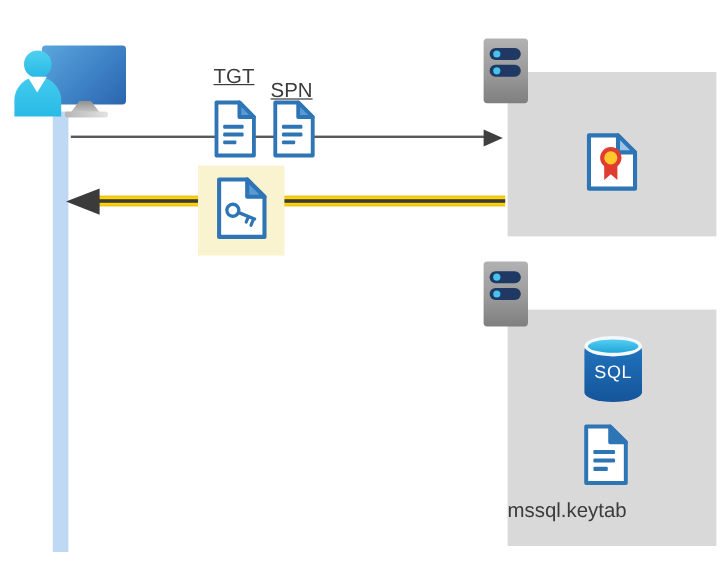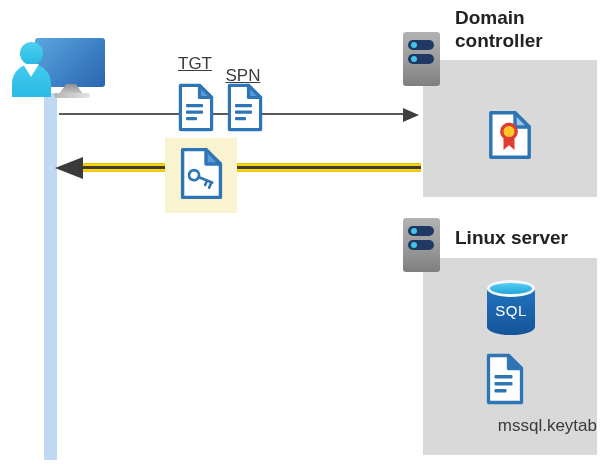--- a/index.html
+++ b/index.html
@@ -5,21 +5,21 @@
   html,body{margin:0;padding:0;background:#fff;}
   #canvas{
     position:relative;width:600px;height:468px;background:#fff;overflow:hidden;
     font-family:"Liberation Sans",sans-serif;color:#262626;
   }
   .abs{position:absolute;}
 
   
   .heading{font-weight:700;font-size:19px;line-height:1.22;color:#222;}
   .ticket-label{font-size:17px;color:#3b3b3b;text-align:center;text-decoration:underline;}
-  .file-label{font-size:17px;color:#3b3b3b;text-align:right;}
+  .file-label{font-size:17px;color:#3b3b3b;text-align:left;}
 
   
   .monitor{left:35px;top:38px;width:70px;height:49px;border-radius:3px;
     background:linear-gradient(135deg,#5ba6de 0%,#3e82c6 55%,#2a65ad 100%);}
   .stand-neck{left:58px;top:84px;width:26px;height:11px;
     background:linear-gradient(180deg,#8f8f8f,#cfcfcf);
     clip-path:polygon(32% 0,68% 0,100% 100%,0 100%);}
   .stand-base{left:54px;top:93px;width:36px;height:5px;border-radius:2.5px;
     background:linear-gradient(90deg,#b5b5b5,#e3e3e3);}
   .person-head{left:20px;top:42px;width:23px;height:23px;border-radius:50%;
@@ -123,37 +123,35 @@
   <div class="abs person-vneck"></div>
 
   <div class="abs server-icon" style="left:403px;top:32px;">
     <div class="server-slot s1">
         <div class="server-dot"></div>
       </div>
     <div class="server-slot s2">
         <div class="server-dot"></div>
       </div>
   </div>
-  <div class="abs heading" style="left:455px;top:6px;width:122px;">Domain controller</div>
   <svg class="abs" style="left:488px;top:110px;" width="44" height="50" viewBox="0 0 44 50">
     <path d="M2.8 2.8 H27 L41.2 17 V47.2 H2.8 Z" fill="#fff" stroke="#2e75b6" stroke-width="3.4" stroke-linejoin="round"></path>
     <path d="M27 2.8 V17 H41.2 Z" fill="#9dc3e6" stroke="#2e75b6" stroke-width="3.4" stroke-linejoin="round"></path>
     <path d="M15.5 26 H26.5 V40 L21 35.2 L15.5 40 Z" fill="#e03c31"></path>
     <circle cx="21" cy="21.5" r="7.2" fill="#ffc72c" stroke="#e03c31" stroke-width="3.4"></circle>
   </svg>
 
   <div class="abs server-icon" style="left:403px;top:218px;">
     <div class="server-slot s1">
         <div class="server-dot"></div>
       </div>
     <div class="server-slot s2">
         <div class="server-dot"></div>
       </div>
   </div>
-  <div class="abs heading" style="left:455px;top:226px;width:140px;">Linux server</div>
 
   <div class="abs sql-icon">
     <div class="sql-body"></div>
     <div class="sql-top-rim"></div>
     <div class="sql-top"></div>
     <div class="sql-text">SQL</div>
   </div>
 
   <svg class="abs" style="left:486px;top:353px;" width="38" height="52" viewBox="0 0 38 52">
     <path d="M2.5 2.5 H22.5 L35.5 15.5 V49.5 H2.5 Z" fill="#fff" stroke="#2e75b6" stroke-width="3.3" stroke-linejoin="round"></path>

